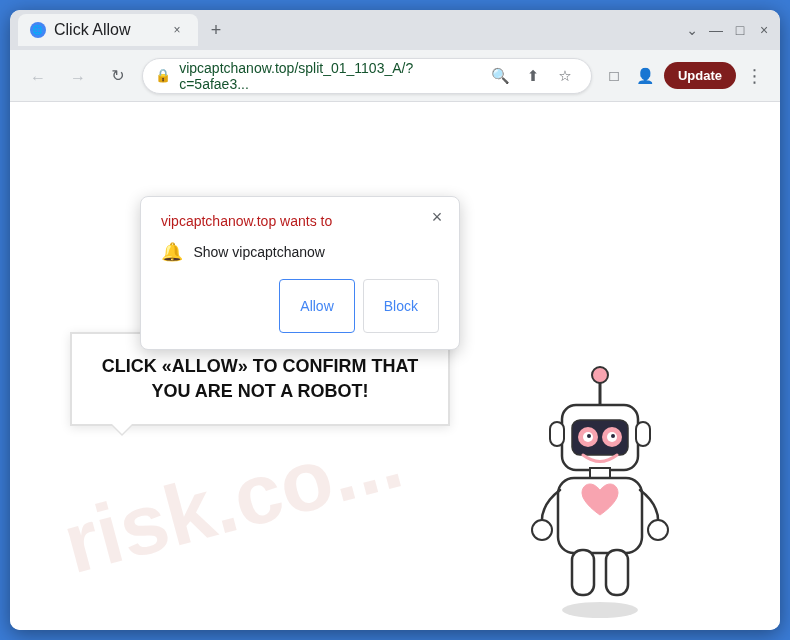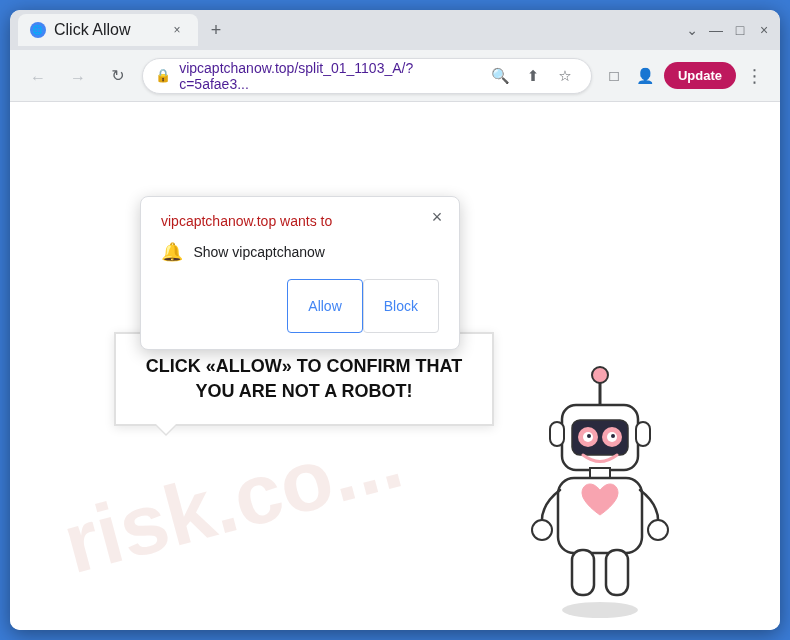--- a/index.html
+++ b/index.html
@@ -154,21 +154,21 @@
     }
 
     .lock-icon {
       color: #5f6368;
       font-size: 13px;
     }
 
     .url-text {
       flex: 1;
       font-size: 14px;
-      color: #4c1d95;
+      color: #14532d;
     }
 
     .address-icons {
       display: flex;
       gap: 4px;
       align-items: center;
     }
 
     .addr-icon {
       width: 28px;
@@ -182,21 +182,21 @@
       cursor: pointer;
     }
 
     .toolbar-right {
       display: flex;
       align-items: center;
       gap: 4px;
     }
 
     .update-btn {
-      background: #be185d;
+      background: #7f1d1d;
       color: white;
       border: none;
       border-radius: 16px;
       padding: 6px 14px;
       font-size: 13px;
       font-weight: 600;
       cursor: pointer;
     }
 
     .menu-dots {
@@ -224,21 +224,20 @@
     .speech-bubble {
       position: absolute;
       top: 30px;
       left: 80px;
       background: white;
       border: 2px solid #e0e0e0;
       border-radius: 0;
       padding: 20px 24px;
       max-width: 380px;
       box-shadow: 0 2px 10px rgba(0,0,0,0.1);
-      margin-left: 44px;
     }
 
     .speech-bubble::after {
       content: '';
       position: absolute;
       bottom: -20px;
       left: 40px;
       border: 10px solid transparent;
       border-top-color: white;
       z-index: 2;
@@ -309,20 +308,21 @@
       color: #5f6368;
     }
 
     .permission-label {
       font-size: 14px;
       color: #202124;
     }
 
     .popup-buttons {
       display: flex;
+      gap: 8px;
       justify-content: flex-end;
     }
 
     .btn-allow {
       background: white;
       border: 1px solid #4285f4;
       color: #4285f4;
       border-radius: 4px;
       padding: 7px 20px;
       font-size: 14px;

